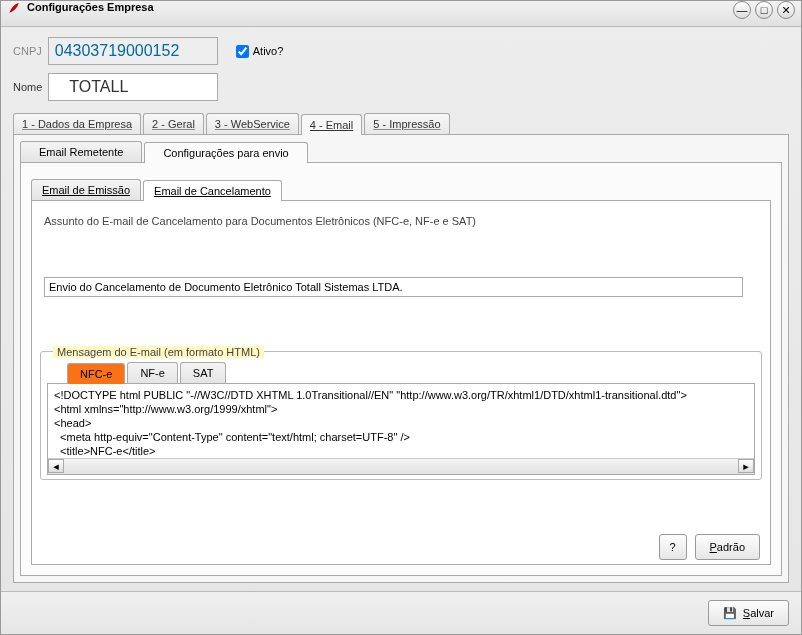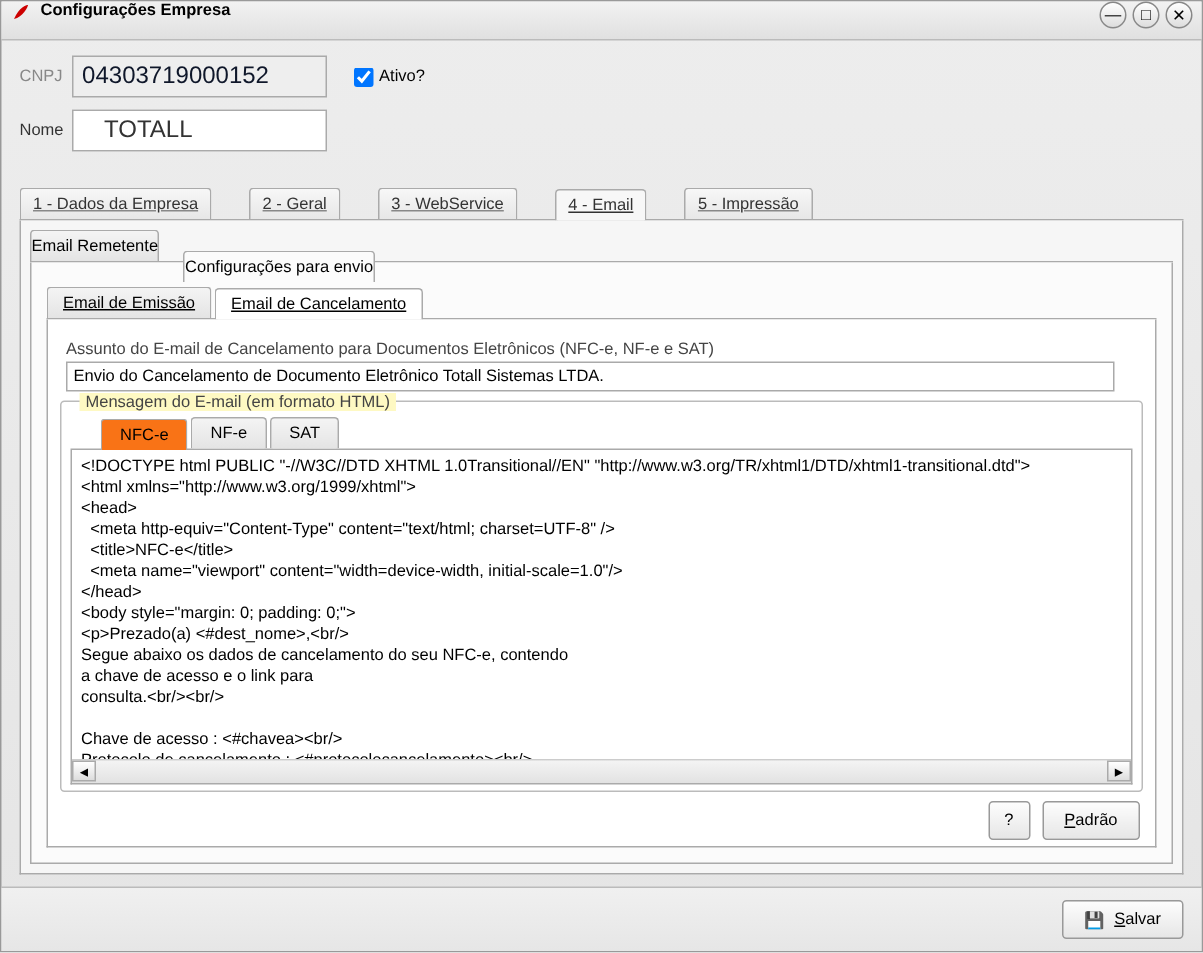--- a/index.html
+++ b/index.html
@@ -6,36 +6,36 @@
   body { margin: 0; background: #f0f0f0; }
   .window { width: 802px; height: 635px; background: linear-gradient(#ededed,#e5e5e5); border: 1px solid #999; display: flex; flex-direction: column; }
   .titlebar { height: 26px; background: linear-gradient(#f2f2f2,#e0e0e0); border-bottom: 1px solid #bbb; display: flex; padding: 0 6px; }
   .titlebar .logo { width: 14px; height: 14px; margin-right: 6px; }
   .titlebar .title { font-weight: bold; flex: 1; }
   .titlebar .winbtn { width: 18px; height: 18px; border: 1px solid #888; border-radius: 9px; background: linear-gradient(#fff,#ddd); margin-left: 4px; display: flex; align-items: center; justify-content: center; cursor: pointer; }
   .content { flex: 1; padding: 10px 12px 8px 12px; display: flex; flex-direction: column; }
   .row1 { display: flex; align-items: center; margin-bottom: 8px; }
   .label-gray { color: #888; margin-right: 6px; }
   .label-norm { color: #333; margin-right: 6px; }
-  .field-cnpj { width: 170px; height: 28px; border: 1px solid #aaa; background: #eee; font-size: 16px; padding: 2px 6px; color: #0f172a; margin-right: 14px; }
+  .field-cnpj { width: 170px; height: 28px; border: 1px solid #aaa; background: #eee; font-size: 16px; padding: 2px 6px; color: #0369a1; margin-right: 14px; }
   .field-nome { width: 170px; height: 28px; border: 1px solid #aaa; background: #fff; font-size: 16px; padding: 2px 20px; color: #333; }
   .chk { display: inline-flex; align-items: center; }
   .chk input { margin-right: 4px; }
-  .main-tabs { display: flex; border-bottom: 1px solid #aaa; margin-top: 16px; gap: 23px; }
+  .main-tabs { display: flex; border-bottom: 1px solid #aaa; margin-top: 4px; }
   .main-tabs .tab { padding: 4px 8px; border: 1px solid #aaa; border-bottom: none; background: linear-gradient(#f7f7f7,#e7e7e7); margin-right: 2px; border-radius: 3px 3px 0 0; cursor: pointer; color: #333; text-decoration: underline; text-decoration-color: #888; }
   .main-tabs .tab.active { background: #f7f7f7; position: relative; top: 1px; text-decoration: underline; }
   .panel { border: 1px solid #aaa; border-top: none; background: #f6f6f6; padding: 6px; flex: 1; display: flex; flex-direction: column; }
   .sub-tabs { display: flex; border-bottom: 1px solid #aaa; }
-  .sub-tabs .tab { padding: 4px 0; border: 1px solid #aaa; border-bottom: none; background: linear-gradient(#f4f4f4,#e4e4e4); margin-right: 16px; border-radius: 3px 3px 0 0; cursor: pointer; }
-  .sub-tabs .tab.active { background: #fbfbfb; position: relative; top: 14px; }
+  .sub-tabs .tab { padding: 4px 18px; border: 1px solid #aaa; border-bottom: none; background: linear-gradient(#f4f4f4,#e4e4e4); margin-right: 2px; border-radius: 3px 3px 0 0; cursor: pointer; }
+  .sub-tabs .tab.active { background: #fbfbfb; position: relative; top: 1px; }
   .sub-panel { border: 1px solid #aaa; border-top: none; background: #fbfbfb; padding: 10px; flex: 1; display: flex; flex-direction: column; }
   .sub2-tabs { display: flex; border-bottom: 1px solid #aaa; margin-top: 6px; text-decoration: underline; }
   .sub2-tabs .tab { padding: 4px 10px; border: 1px solid #aaa; border-bottom: none; background: linear-gradient(#f4f4f4,#e4e4e4); margin-right: 2px; border-radius: 3px 3px 0 0; cursor: pointer; }
   .sub2-tabs .tab.active { background: #fff; position: relative; top: 1px; }
-  .sub2-panel { border: 1px solid #aaa; border-top: none; background: #fff; padding: 8px 8px 4px 8px; flex: 1; display: flex; flex-direction: column; }
+  .sub2-panel { border: 1px solid #aaa; border-top: none; background: #fff; padding: 8px 8px 4px 8px; flex: 1; display: flex; flex-direction: column; gap: 48px; }
   .subject-label { color: #444; margin: 6px 0 2px 4px; }
   .subject-input { width: 699px; height: 20px; border: 1px solid #aaa; background: #fff; padding: 2px 4px; margin: 0 0 6px 4px; }
   .fieldset { border: 1px solid #bbb; border-radius: 3px; padding: 6px 6px 4px 6px; flex: 1; display: flex; flex-direction: column; }
   .legend { position: relative; top: -12px; background: #fef9c3; display: inline-block; padding: 0 4px; color: #444; width: fit-content; margin-left: 6px; }
   .msg-tabs { display: flex; border-bottom: 1px solid #aaa; margin-top: -8px; }
   .msg-tabs .tab { padding: 4px 12px; border: 1px solid #aaa; border-bottom: none; background: linear-gradient(#f4f4f4,#e4e4e4); margin-right: 2px; border-radius: 3px 3px 0 0; cursor: pointer; }
   .msg-tabs .tab.active { background: #f97316; position: relative; top: 1px; margin-left: 20px; }
   .textarea-wrap { border: 1px solid #aaa; border-top: none; flex: 1; display: flex; flex-direction: column; }
   .html-area { flex: 1; width: 100%; resize: none; border: none; outline: none; padding: 4px 6px; font-family: Tahoma, Arial, sans-serif; font-size: 11px; white-space: pre; overflow: auto; line-height: 14px; }
   .hscroll { height: 16px; background: linear-gradient(#f4f4f4,#e2e2e2); border-top: 1px solid #ccc; position: relative; }

